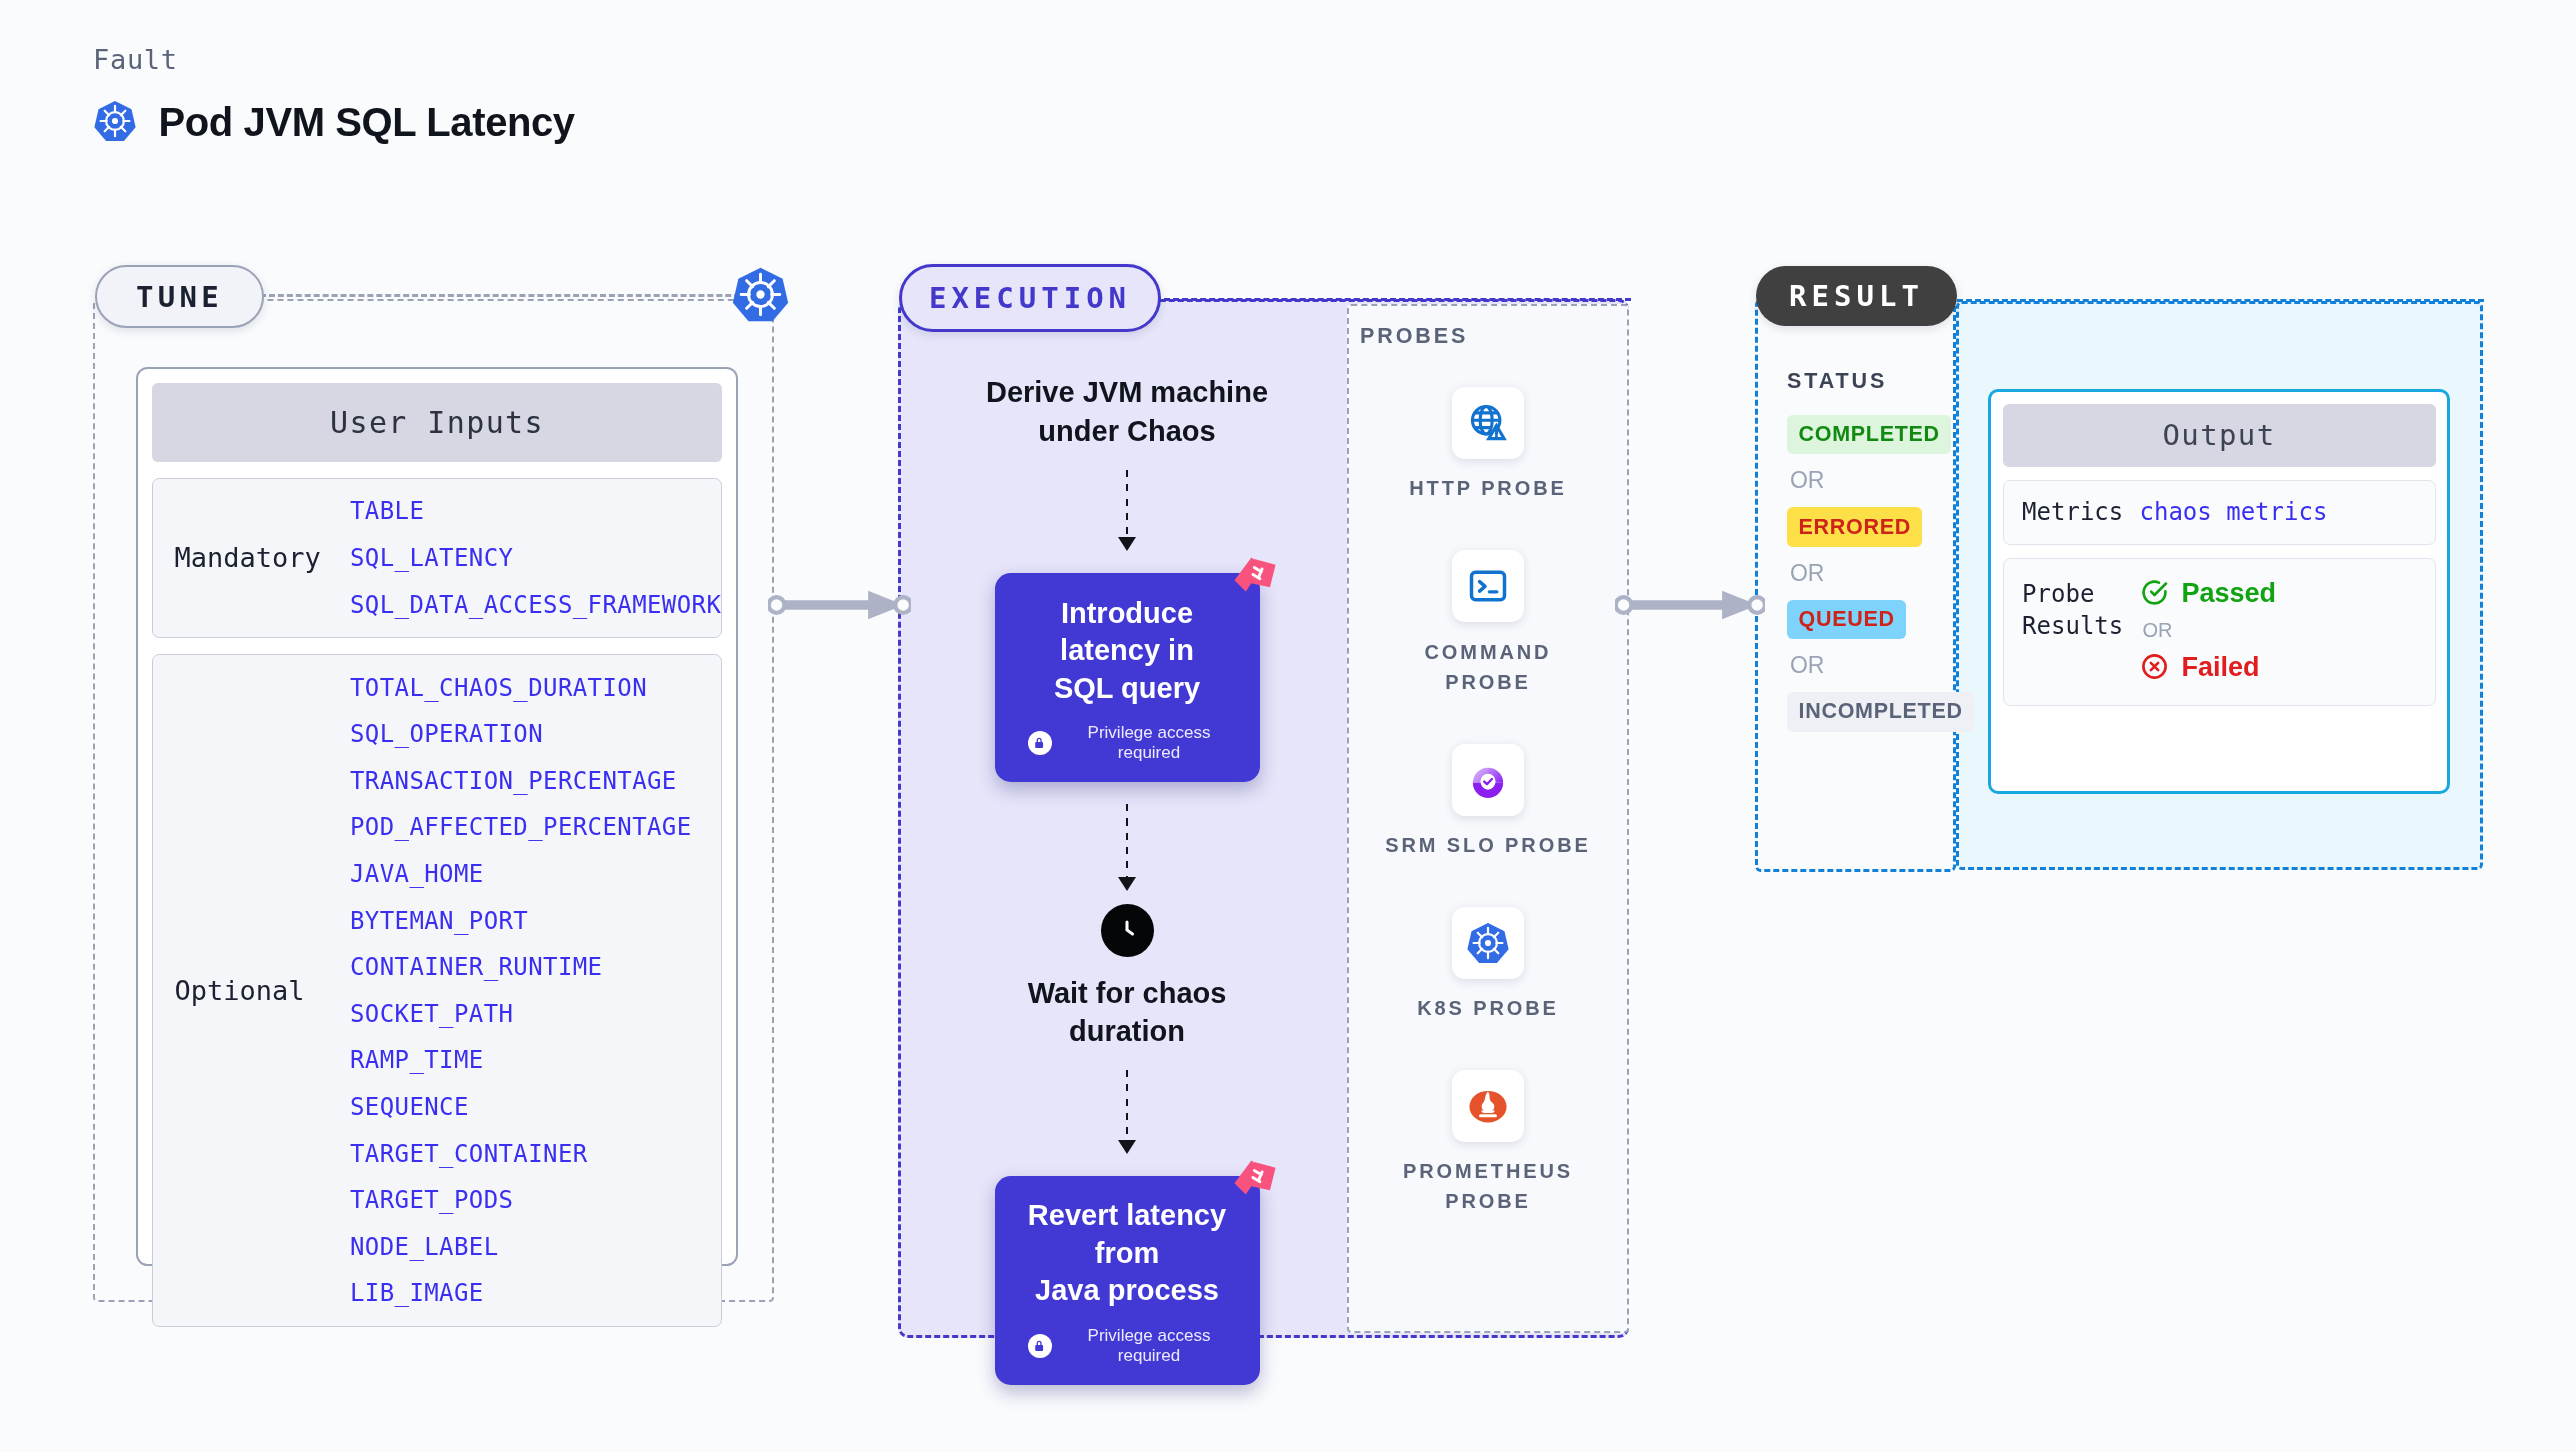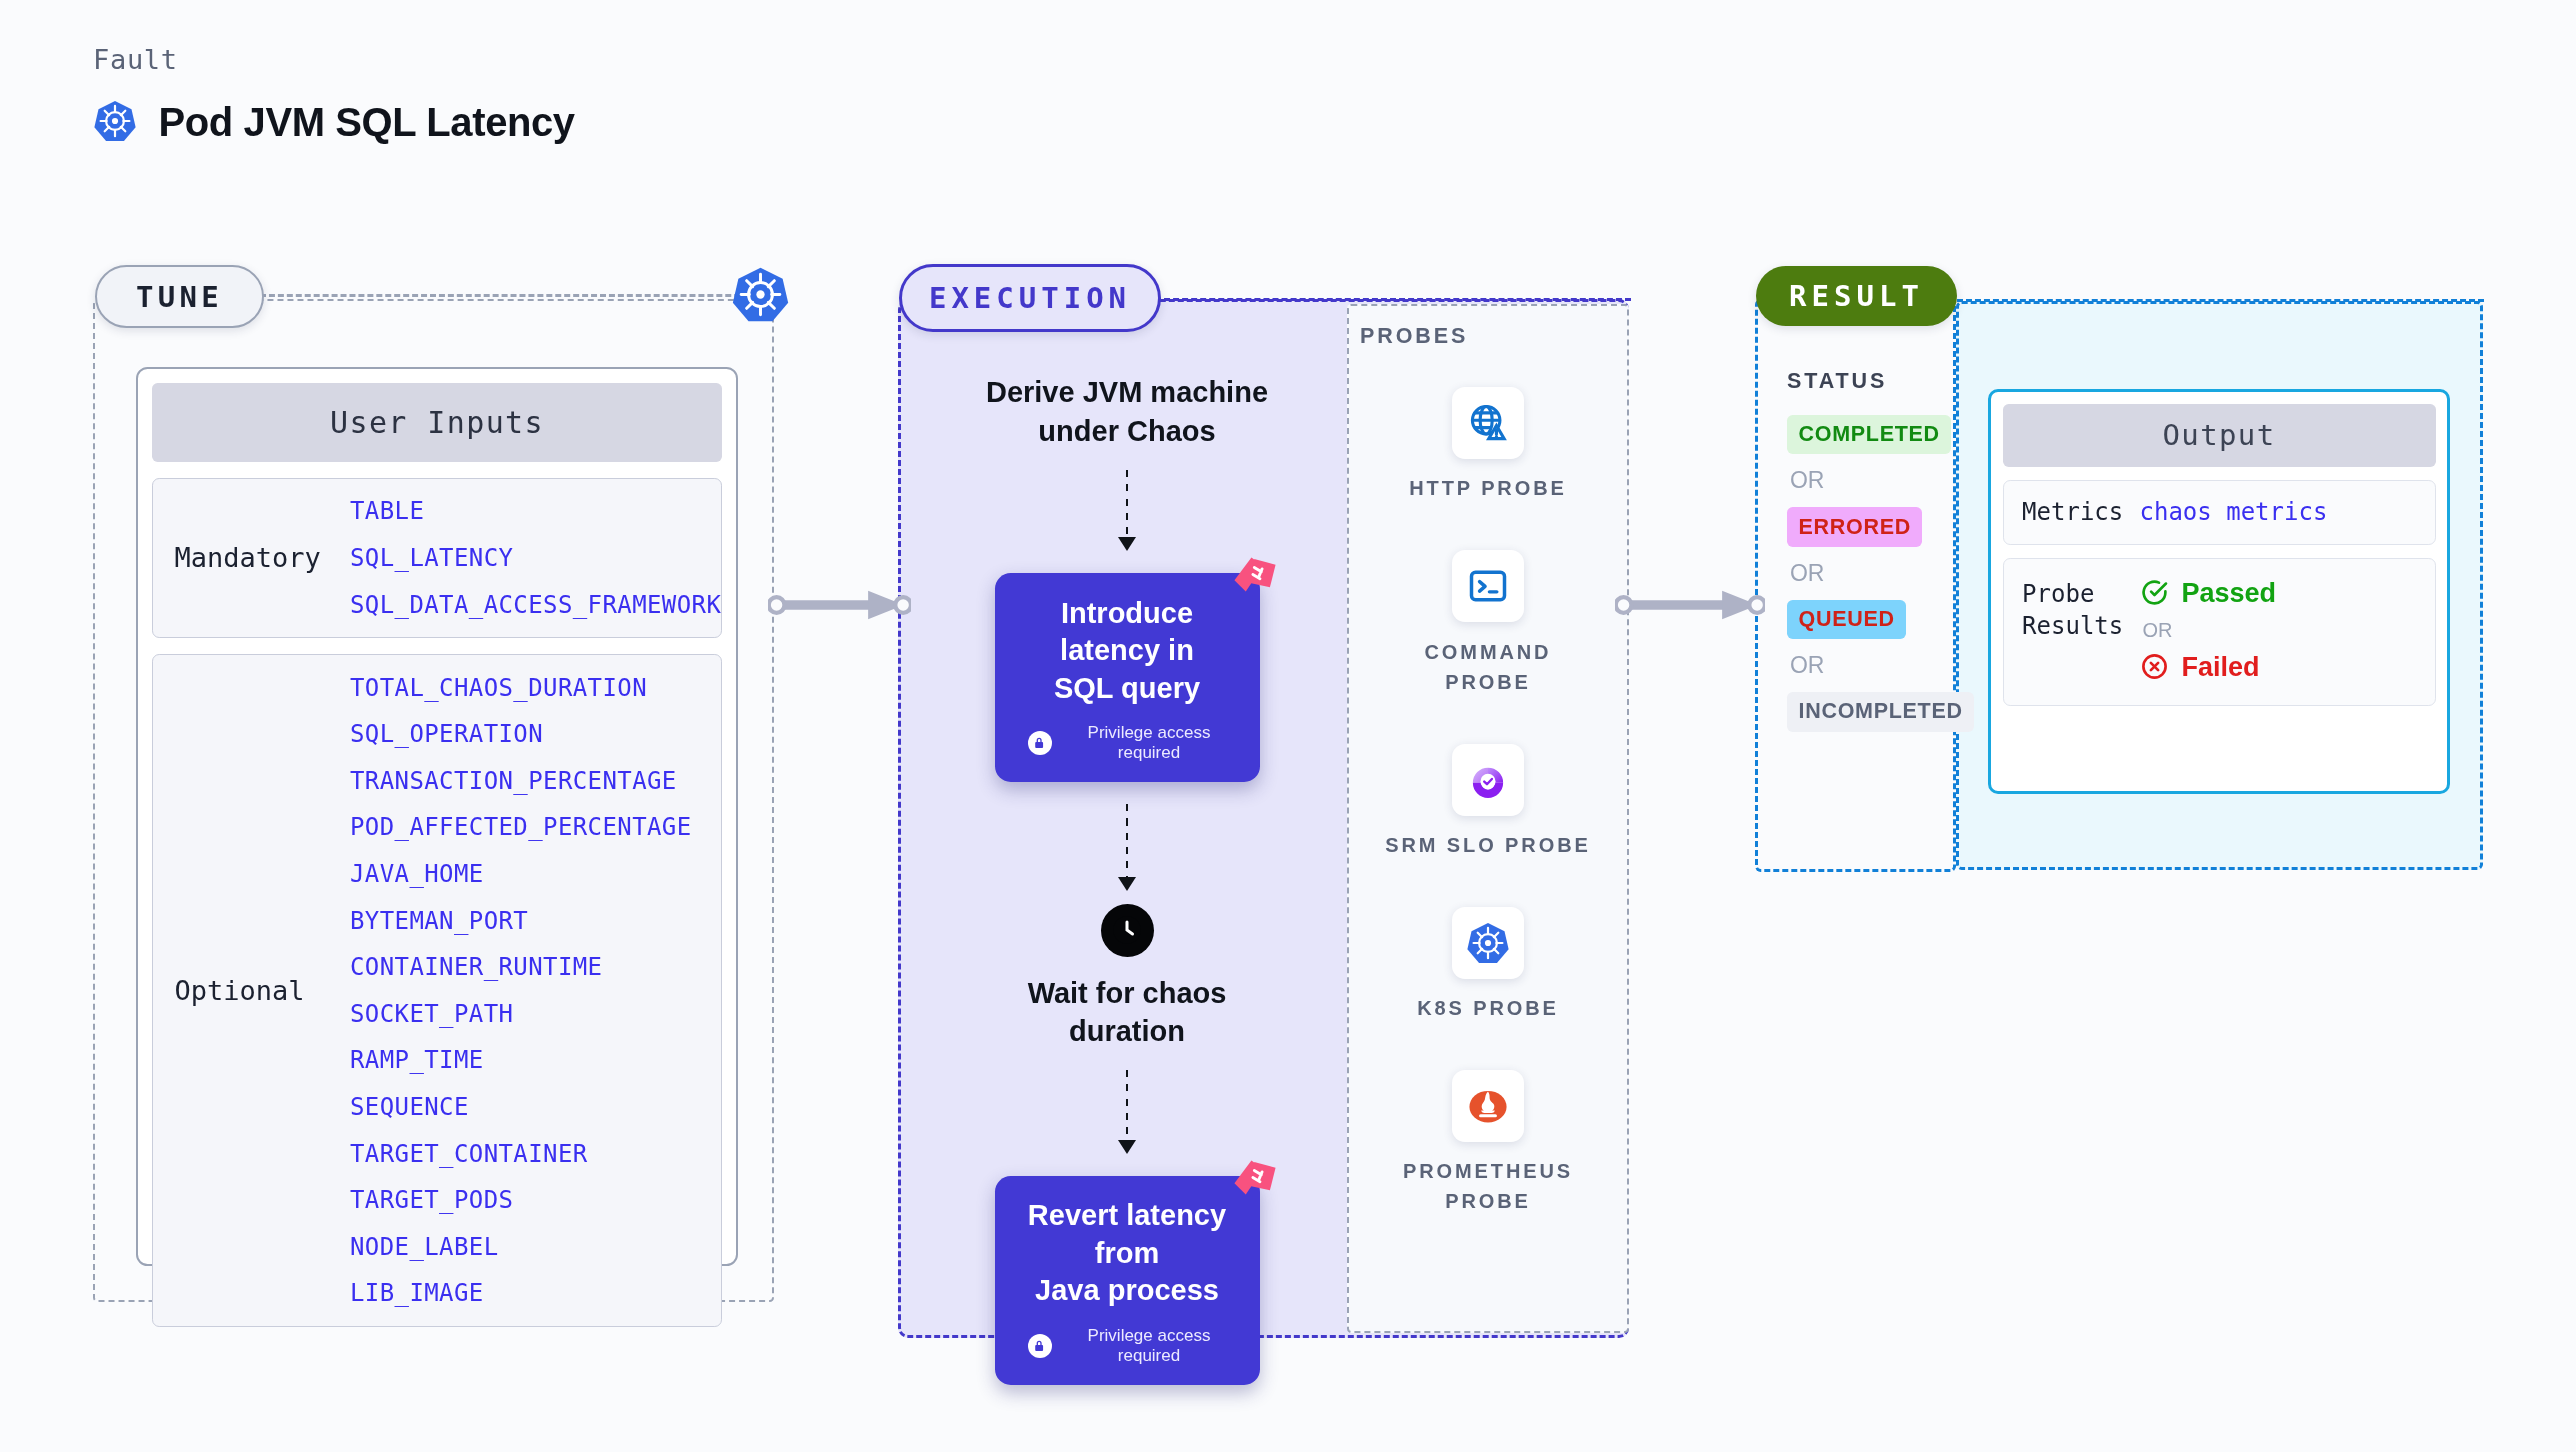--- a/index.html
+++ b/index.html
@@ -32,21 +32,21 @@
 
   
   .badge{position:absolute;display:flex;align-items:center;justify-content:center;
     border-radius:43px;z-index:40;box-shadow:0 2.9px 10px rgba(30,40,80,.13);}
   #tune-badge{left:95px;top:265px;width:165px;height:59px;background:#f1f3f8;
     border:2.1px solid #9aa3b5;}
   #tune-badge span{font-size:29px;letter-spacing:4.3px;color:#1b2130;font-weight:bold;}
   #exec-badge{left:899px;top:264px;width:256px;height:62px;background:#e6e5fa;
     border:3.6px solid #4338ca;}
   #exec-badge span{font-size:29px;letter-spacing:5px;color:#4338ca;font-weight:bold;}
-  #result-badge{left:1756px;top:266px;width:201px;height:60px;background:#4d7c0f;}
+  #result-badge{left:1756px;top:266px;width:201px;height:60px;background:#404040;}
   #result-badge span{font-size:29px;letter-spacing:5px;color:#fff;font-weight:bold;}
 
   
   .leader{position:absolute;height:0;border-top:3.6px dashed #9aa3b5;z-index:5;}
   #tune-leader{left:260px;top:294px;width:516px;border-top-color:#9aa3b5;}
   #exec-leader{left:1155px;top:298px;width:476px;border-top-color:#4338ca;}
   #result-leader{left:1957px;top:299px;width:527px;border-top-color:#1180d8;}
 
   
   #tune-k8s{position:absolute;left:731px;top:265px;z-index:42;}
@@ -372,21 +372,21 @@
       </svg>
     </div>
     <div class="probe-name">PROMETHEUS PROBE</div>
   </div>
 </div>
 
 <div id="status-title">STATUS</div>
 <div id="status-list">
   <div class="sbadge" style="background:#dcf5dc;color:#128a12;">COMPLETED</div>
   <div class="or">OR</div>
-  <div class="sbadge" style="background:#f0abfc;color:#cf2218;">ERRORED</div>
+  <div class="sbadge" style="background:#fde047;color:#cf2218;">ERRORED</div>
   <div class="or">OR</div>
   <div class="sbadge" style="background:#7dd3fc;color:#cf2218;">QUEUED</div>
   <div class="or">OR</div>
   <div class="sbadge" style="background:#eef0f5;color:#5a6377;">INCOMPLETED</div>
 </div>
 
 <div id="output-card">
   <div id="output-header">
     <span class="mono">Output</span>
   </div>

